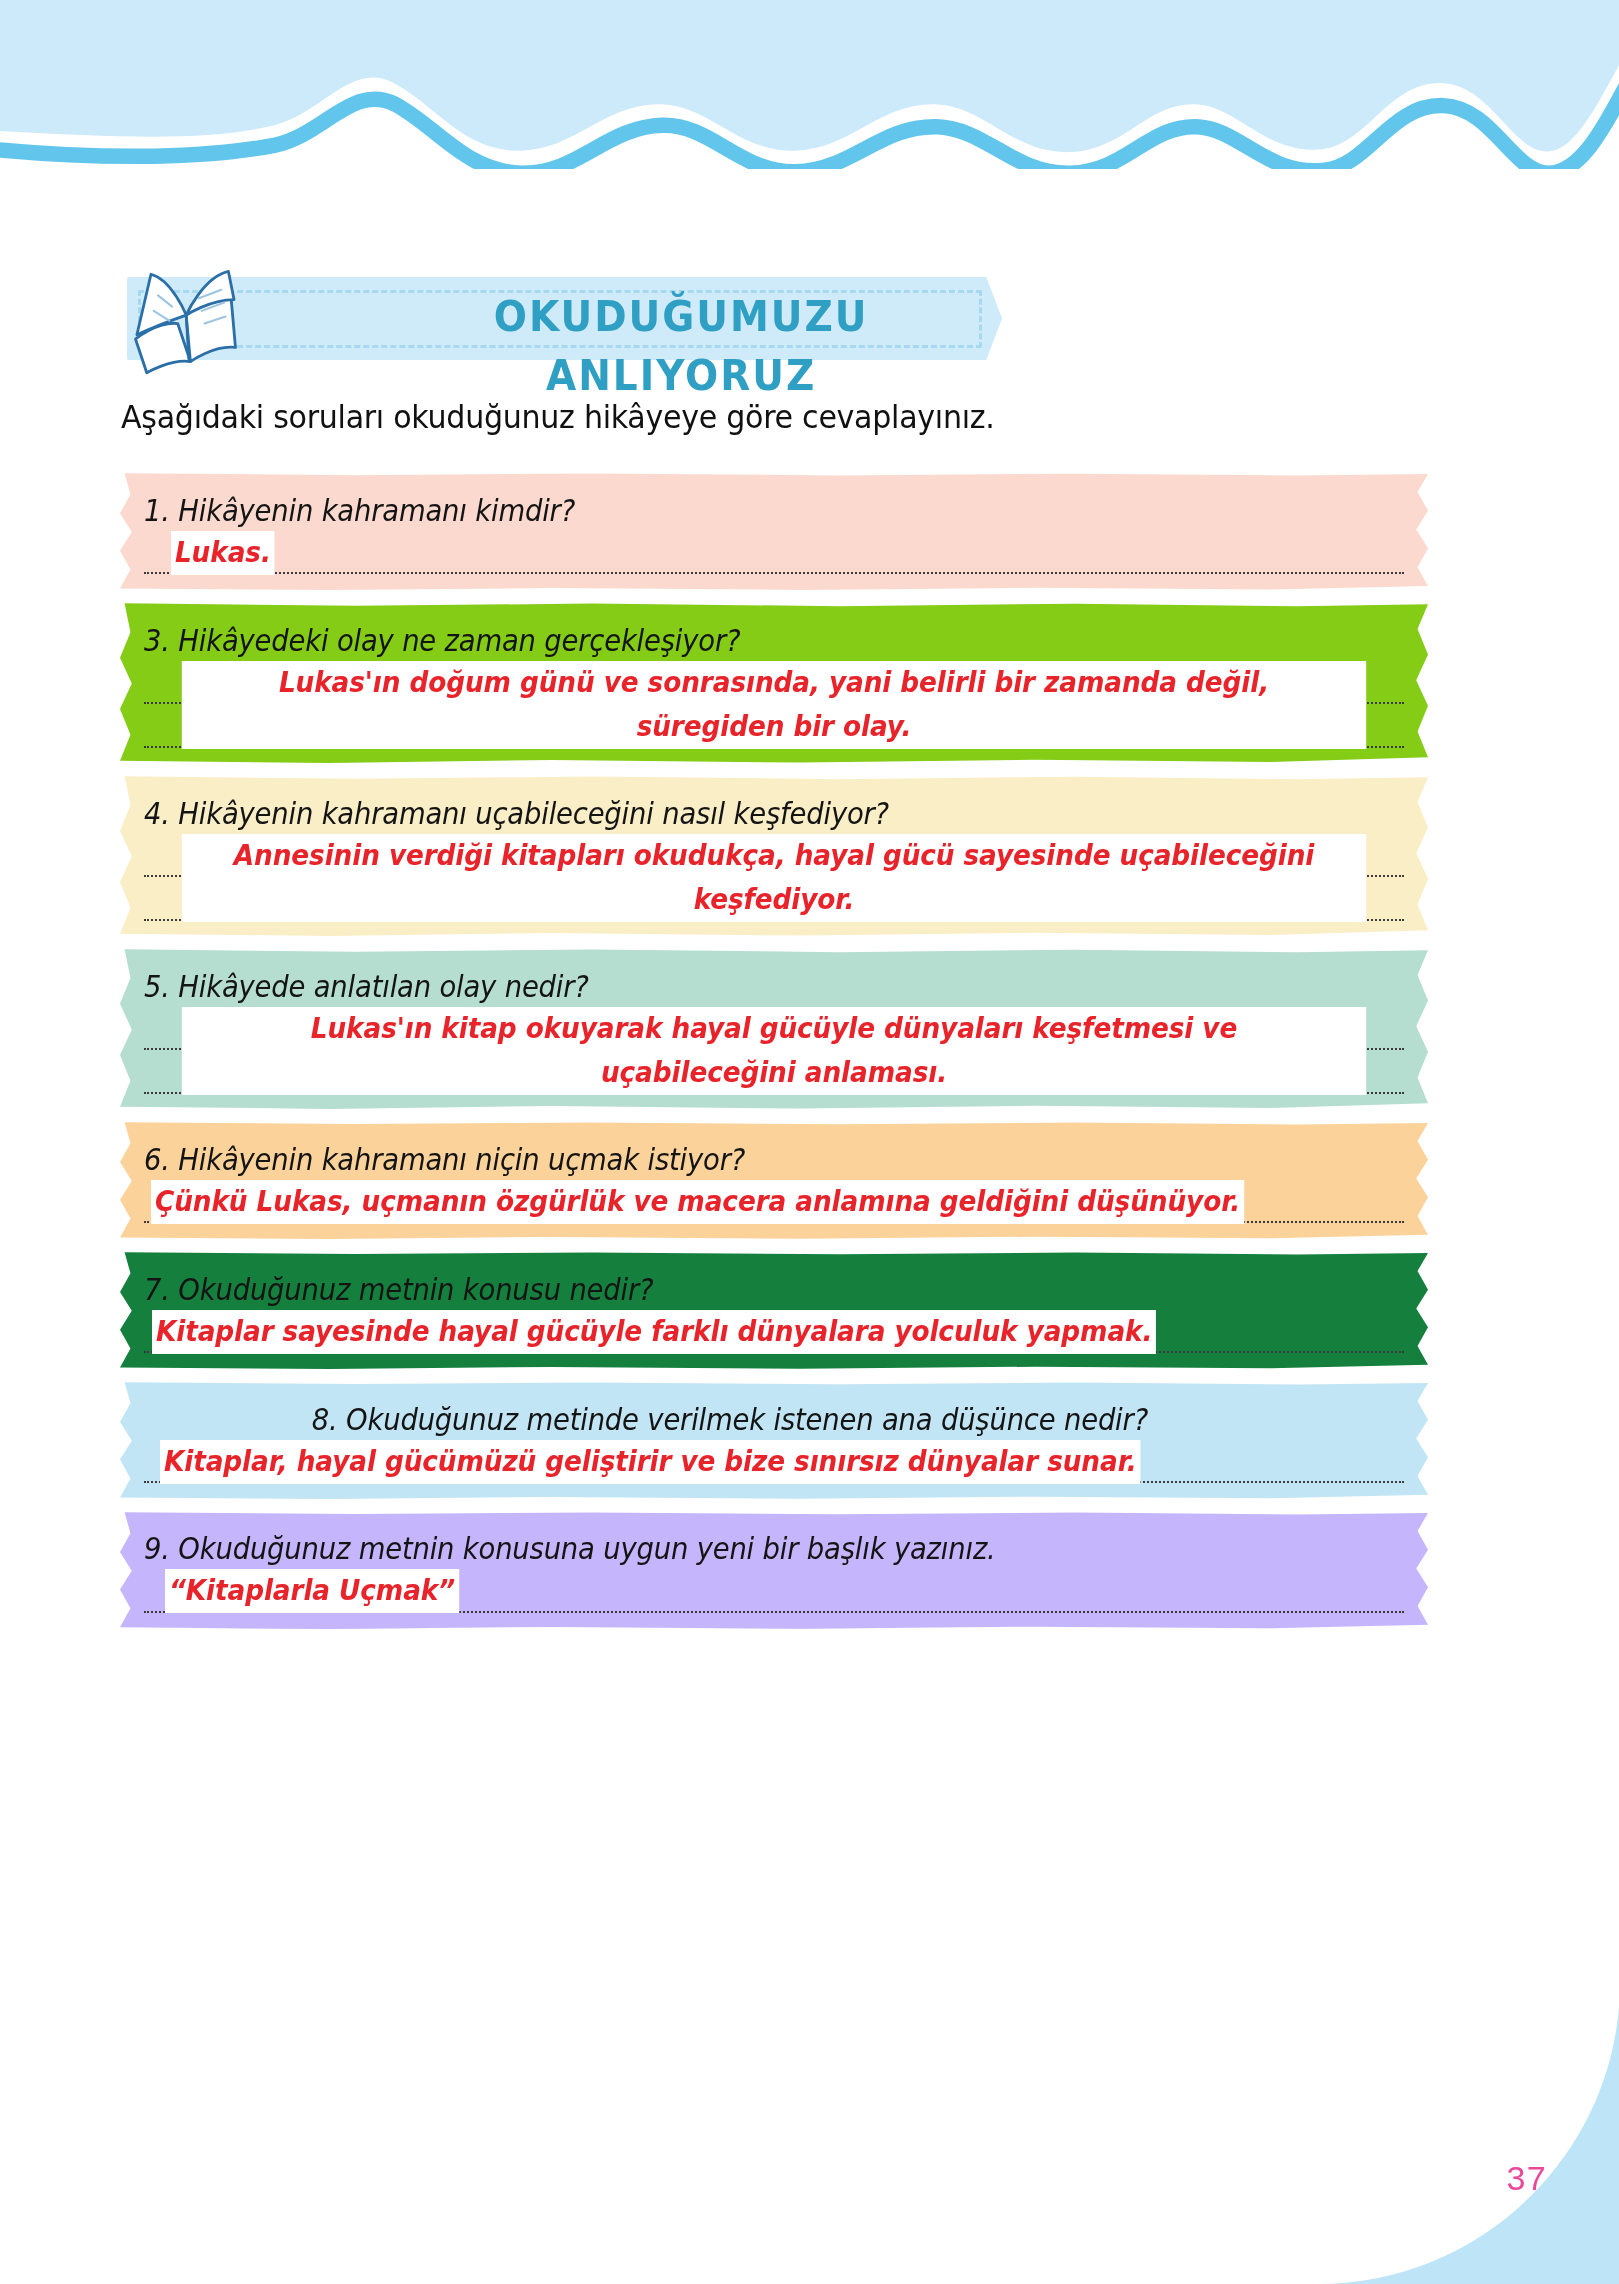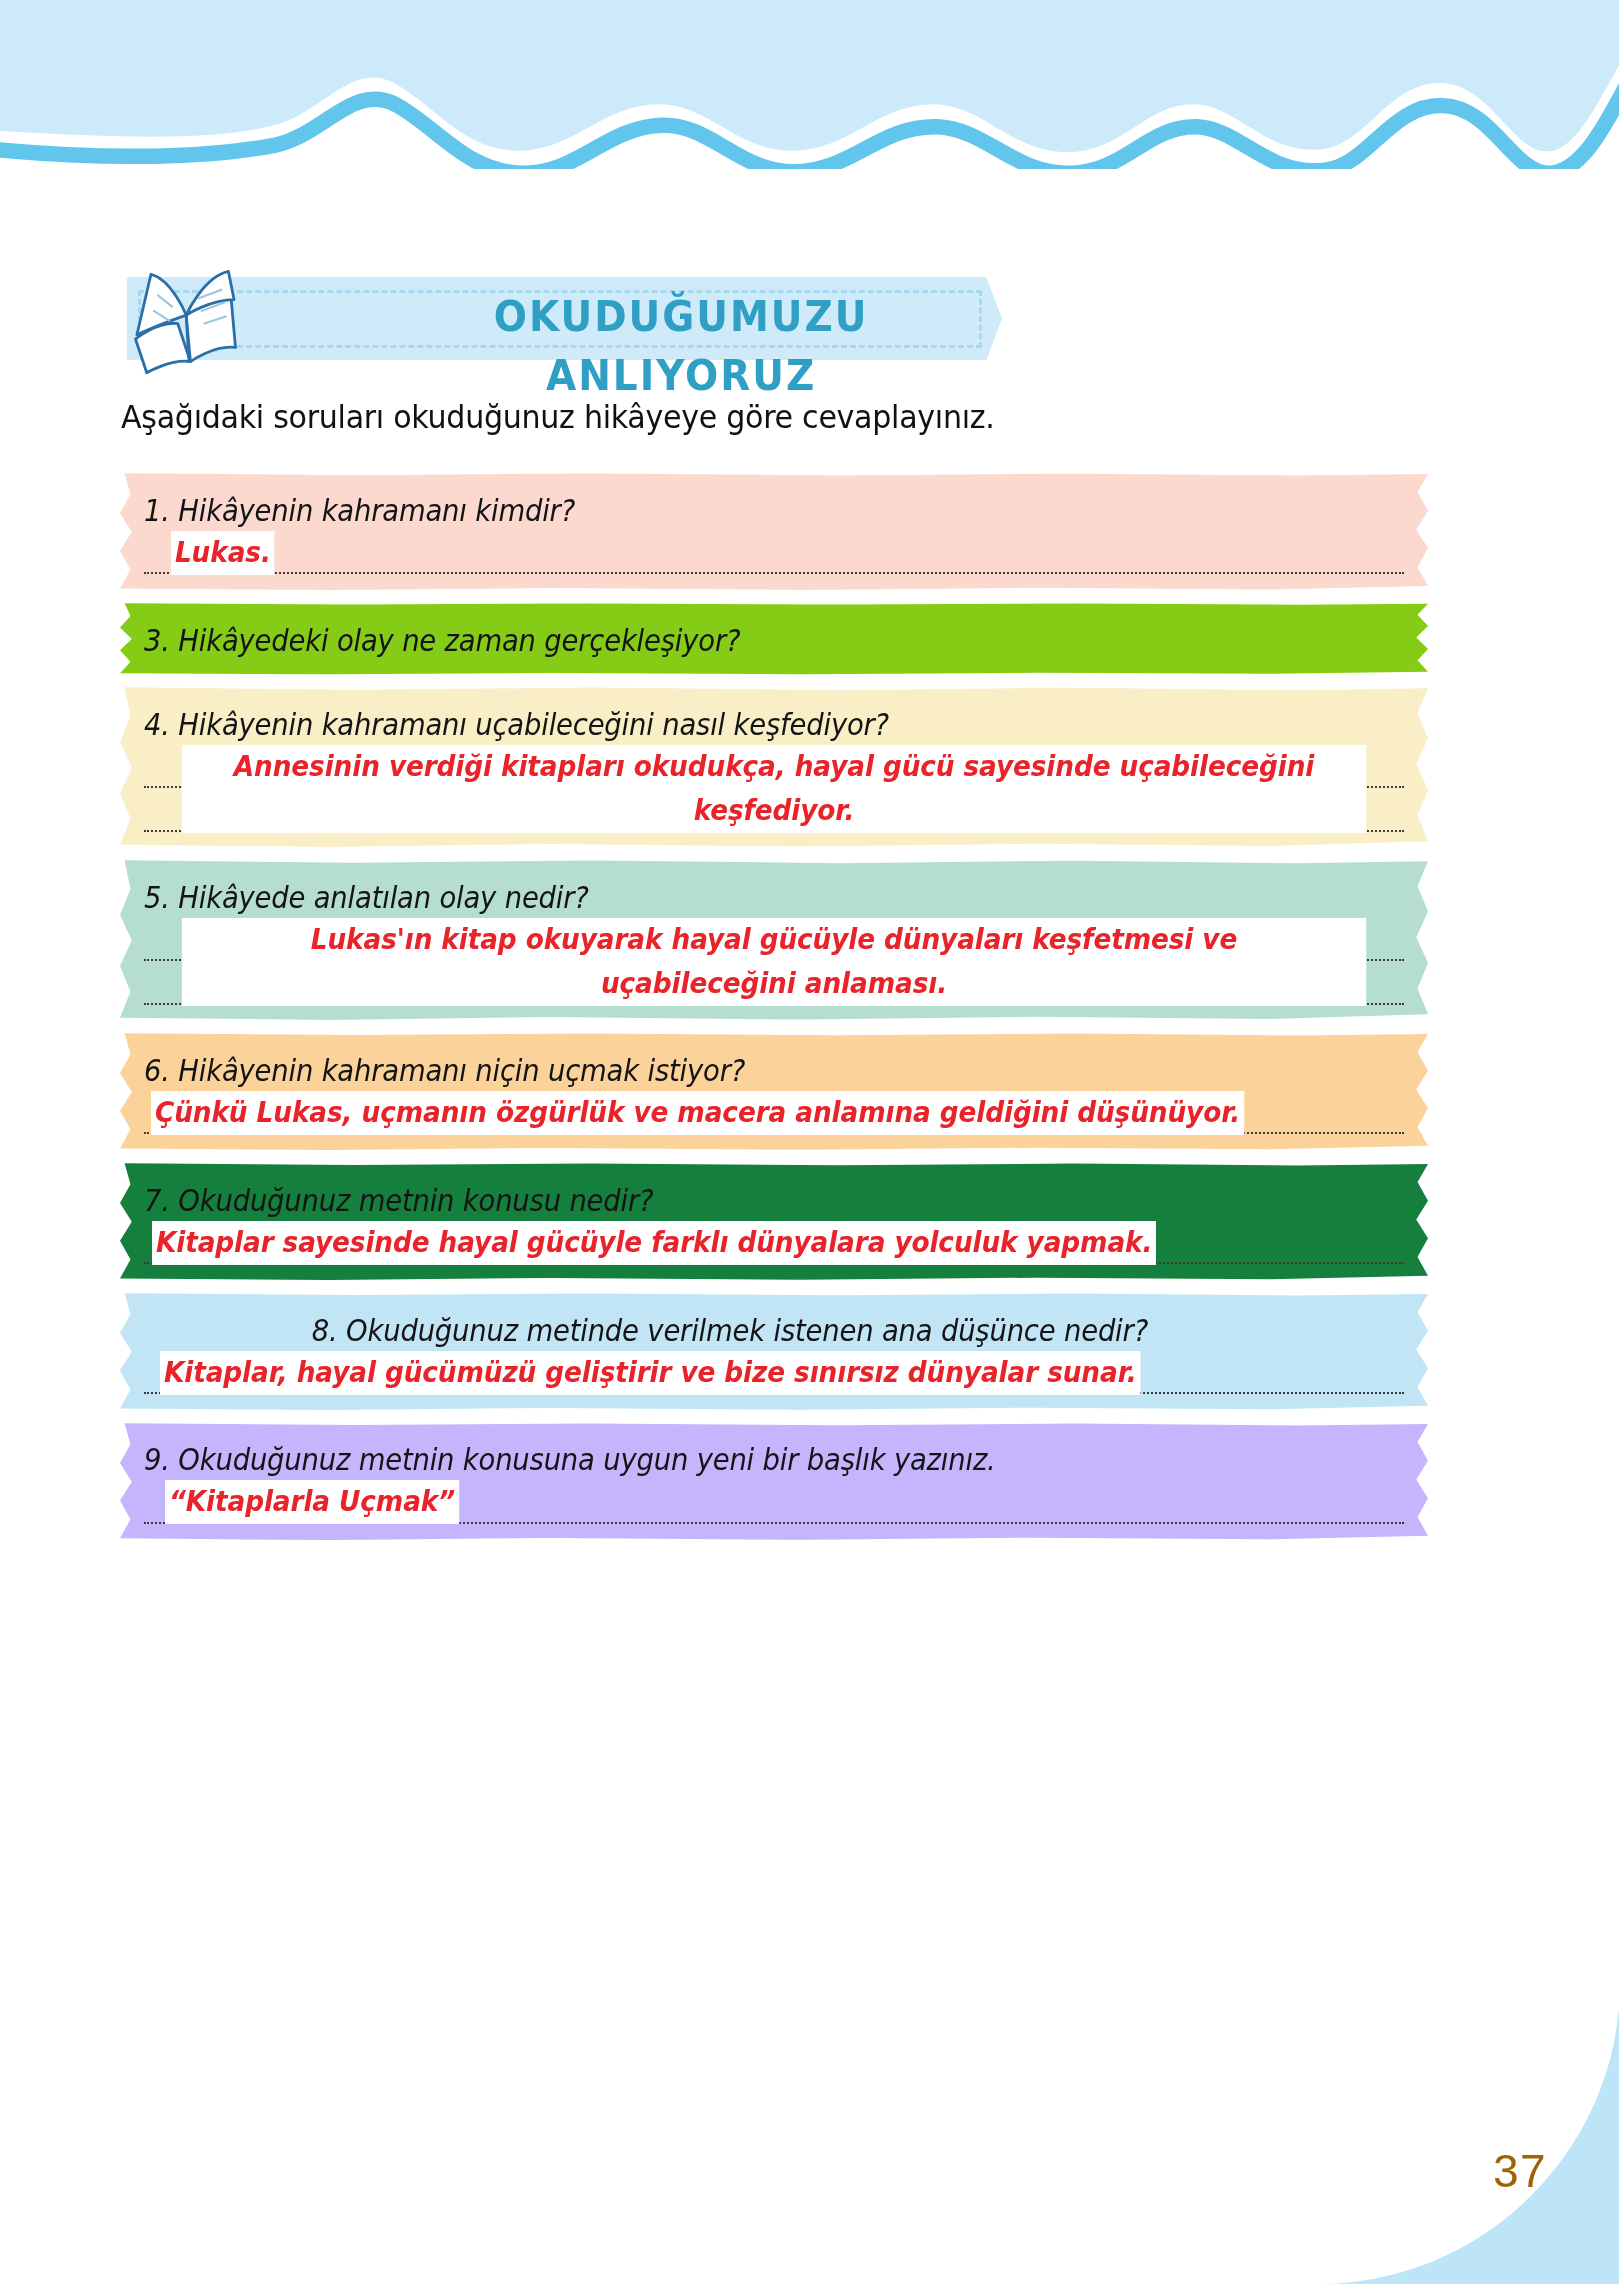--- a/index.html
+++ b/index.html
@@ -36,23 +36,23 @@
     bottom: 0;
     width: 302px;
     height: 302px;
     pointer-events: none;
   }
   .page-number {
     position: absolute;
     right: 73px;
     bottom: 86px;
     font-family: "Liberation Sans", sans-serif;
-    font-size: 46px;
+    font-size: 34px;
     font-weight: 400;
-    color: #a16207;
+    color: #ec4899;
     letter-spacing: 1.4px;
     z-index: 5;
   }
 
   
   .content {
     position: absolute;
     left: 120px;
     top: 253px;
     width: 1381px;
@@ -239,20 +239,25 @@
     <div id="questions">
         <div class="qcard torn" style="background: rgb(251, 217, 207);">
           <div class="qtext">1. Hikâyenin kahramanı kimdir?</div>
           <div class="answer-area">
             <div class="rule r1"></div>
             <div class="answer" style="margin-left: 27px;">Lukas.</div>
           </div>
         </div>
         <div class="qcard torn" style="background: #84cc16;">
           <div class="qtext">3. Hikâyedeki olay ne zaman gerçekleşiyor?</div>
+          <div class="answer-area two-line">
+            <div class="rule r2a"></div>
+            <div class="rule r2b"></div>
+            <div class="answer block2"><span style="background: rgb(255, 255, 255); padding: 0px 5.6px;">Lukas'ın doğum günü ve sonrasında, yani belirli bir zamanda değil,</span><br><span style="background: rgb(255, 255, 255); padding: 0px 5.6px;">süregiden bir olay.</span></div>
+          </div>
         </div>
         <div class="qcard torn" style="background: rgb(250, 238, 198);">
           <div class="qtext">4. Hikâyenin kahramanı uçabileceğini nasıl keşfediyor?</div>
           <div class="answer-area two-line">
             <div class="rule r2a"></div>
             <div class="rule r2b"></div>
             <div class="answer block2"><span style="background: rgb(255, 255, 255); padding: 0px 5.6px;">Annesinin verdiği kitapları okudukça, hayal gücü sayesinde uçabileceğini</span><br><span style="background: rgb(255, 255, 255); padding: 0px 5.6px;">keşfediyor.</span></div>
           </div>
         </div>
         <div class="qcard torn" style="background: rgb(181, 222, 208);">

